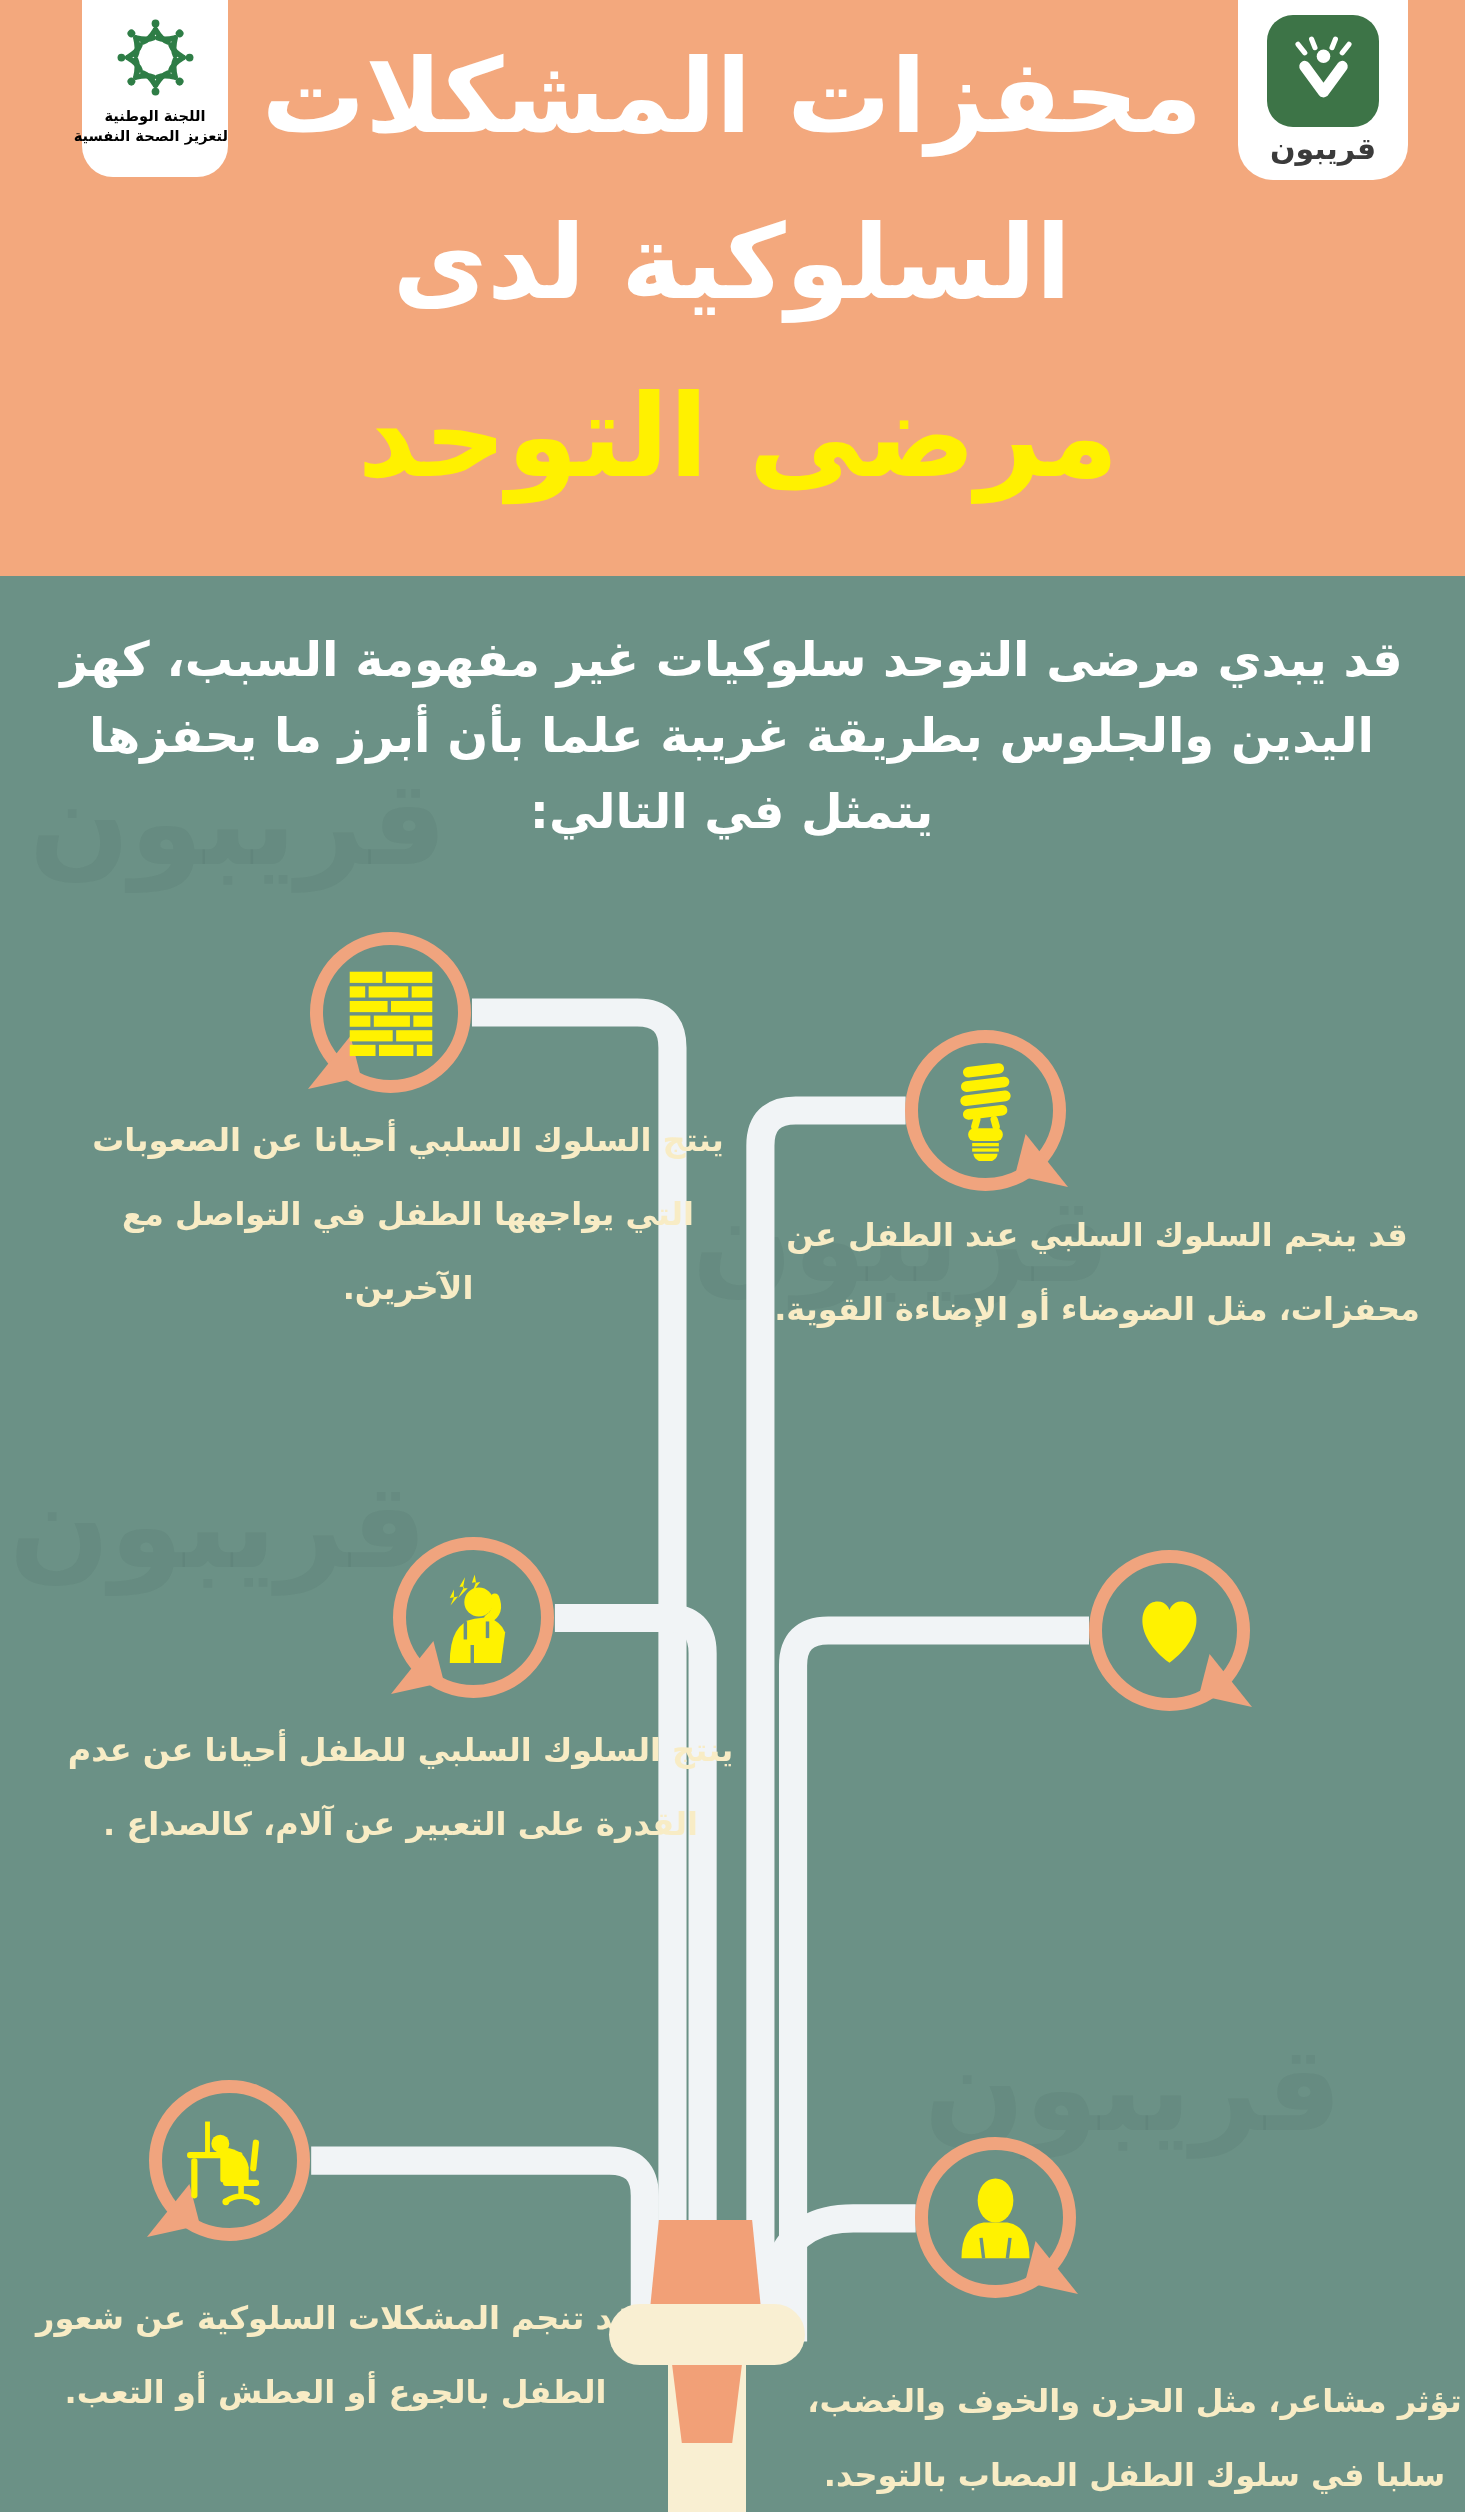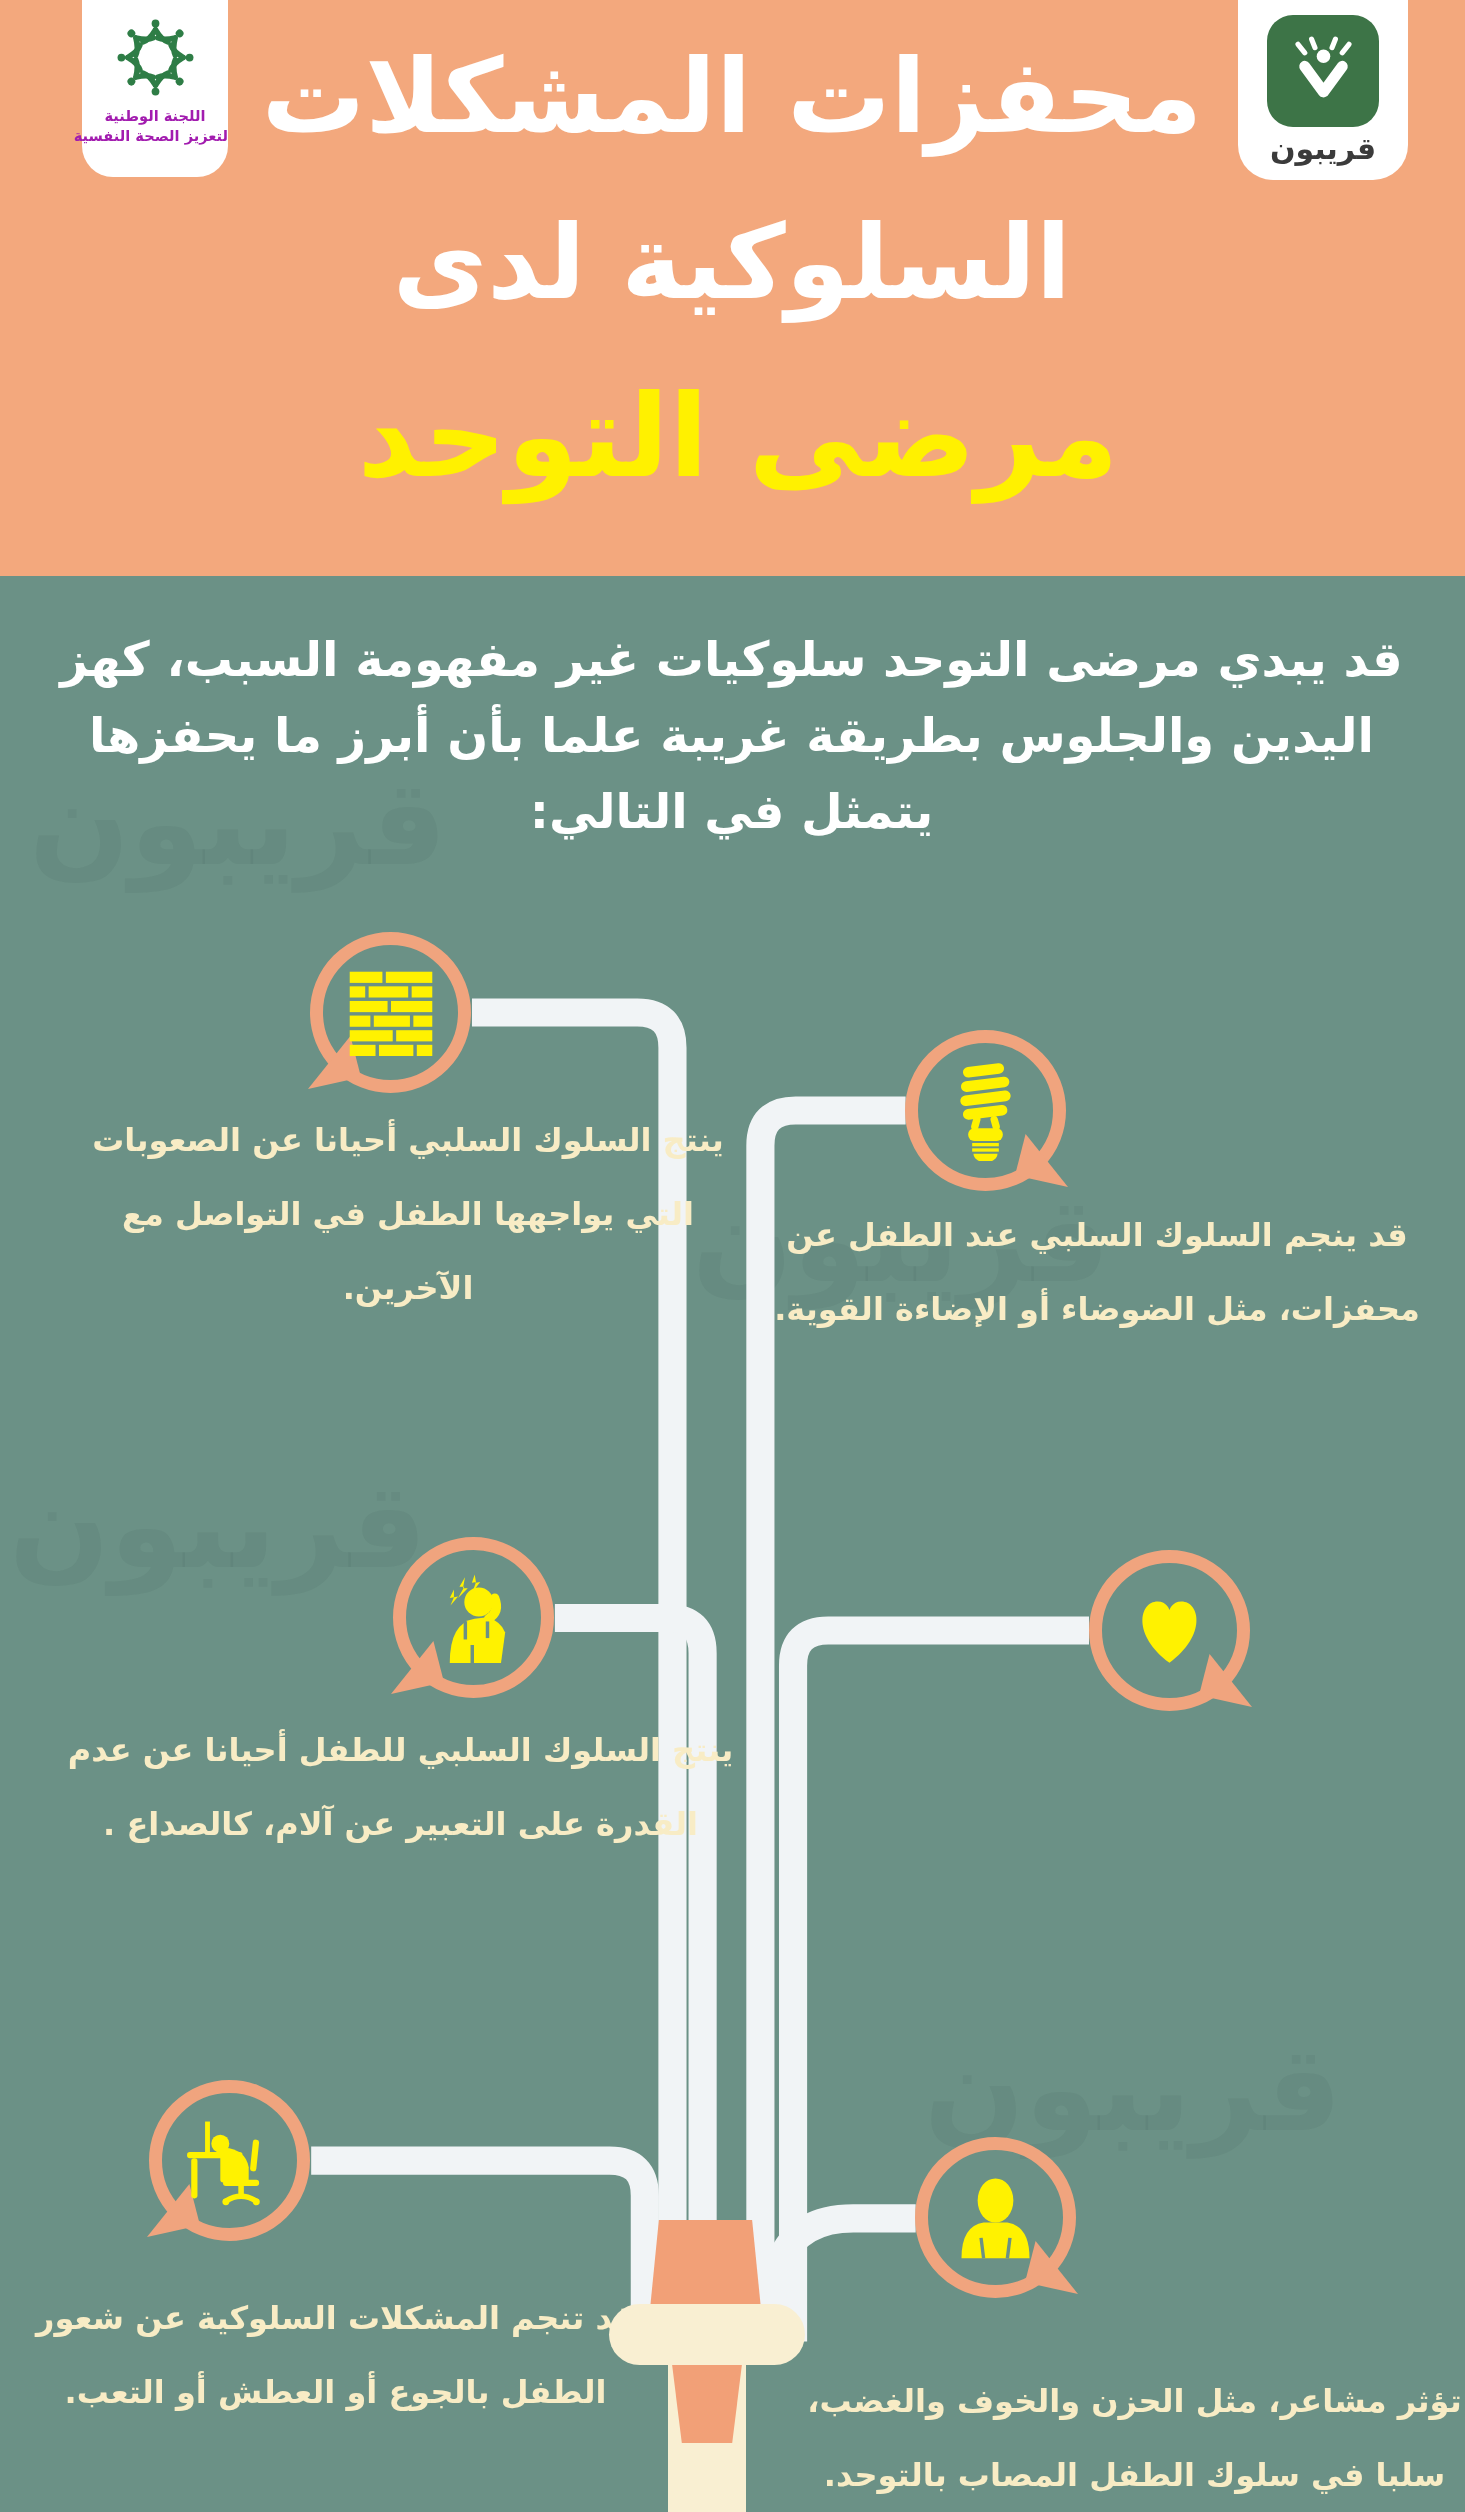--- a/index.html
+++ b/index.html
@@ -6,21 +6,21 @@
   .page{position:relative;width:1466px;height:3559px;background:#6B9186;overflow:hidden;
         font-family:"DejaVu Sans","Liberation Sans",sans-serif;}
   
   .header{position:absolute;top:0;left:0;width:1466px;height:576px;background:#F3A87D;}
   .title{position:absolute;top:12.6px;left:0;width:1466px;text-align:center;z-index:2;}
   .title-l1,.title-l2{font-size:103px;font-weight:bold;color:#FFFFFF;line-height:166px;white-space:nowrap;}
   .title-l3{font-size:115px;font-weight:bold;color:#FFF100;line-height:183px;white-space:nowrap;padding-left:12px;}
   .logo-card{position:absolute;top:0;background:#FFFFFF;text-align:center;z-index:3;}
   .logo-left{left:83px;width:146px;height:177px;border-radius:0 0 31px 31px;}
   .logo-right{left:1239px;width:170px;height:180px;border-radius:0 0 35px 35px;}
-  .org-name{font-size:14.6px;font-weight:bold;color:#a21caf;line-height:20px;white-space:nowrap;}
+  .org-name{font-size:14.6px;font-weight:bold;color:#000000;line-height:20px;white-space:nowrap;}
   .app-icon{width:112px;height:112px;margin:15px auto 5px auto;background:#3D7447;border-radius:26px;
             display:flex;align-items:center;justify-content:center;}
   .app-name{font-size:30px;font-weight:bold;color:#3B3B3B;line-height:33px;}
   
   .intro{position:absolute;top:621px;left:40px;width:1385px;z-index:3;text-align:center;
          color:#FFFFFF;font-size:48px;font-weight:bold;line-height:76px;}
   
   .connectors{position:absolute;top:0;left:0;z-index:2;}
   
   .bubble{position:absolute;width:135px;height:135px;border:13.6px solid #F0A47E;border-radius:50%;z-index:4;}

